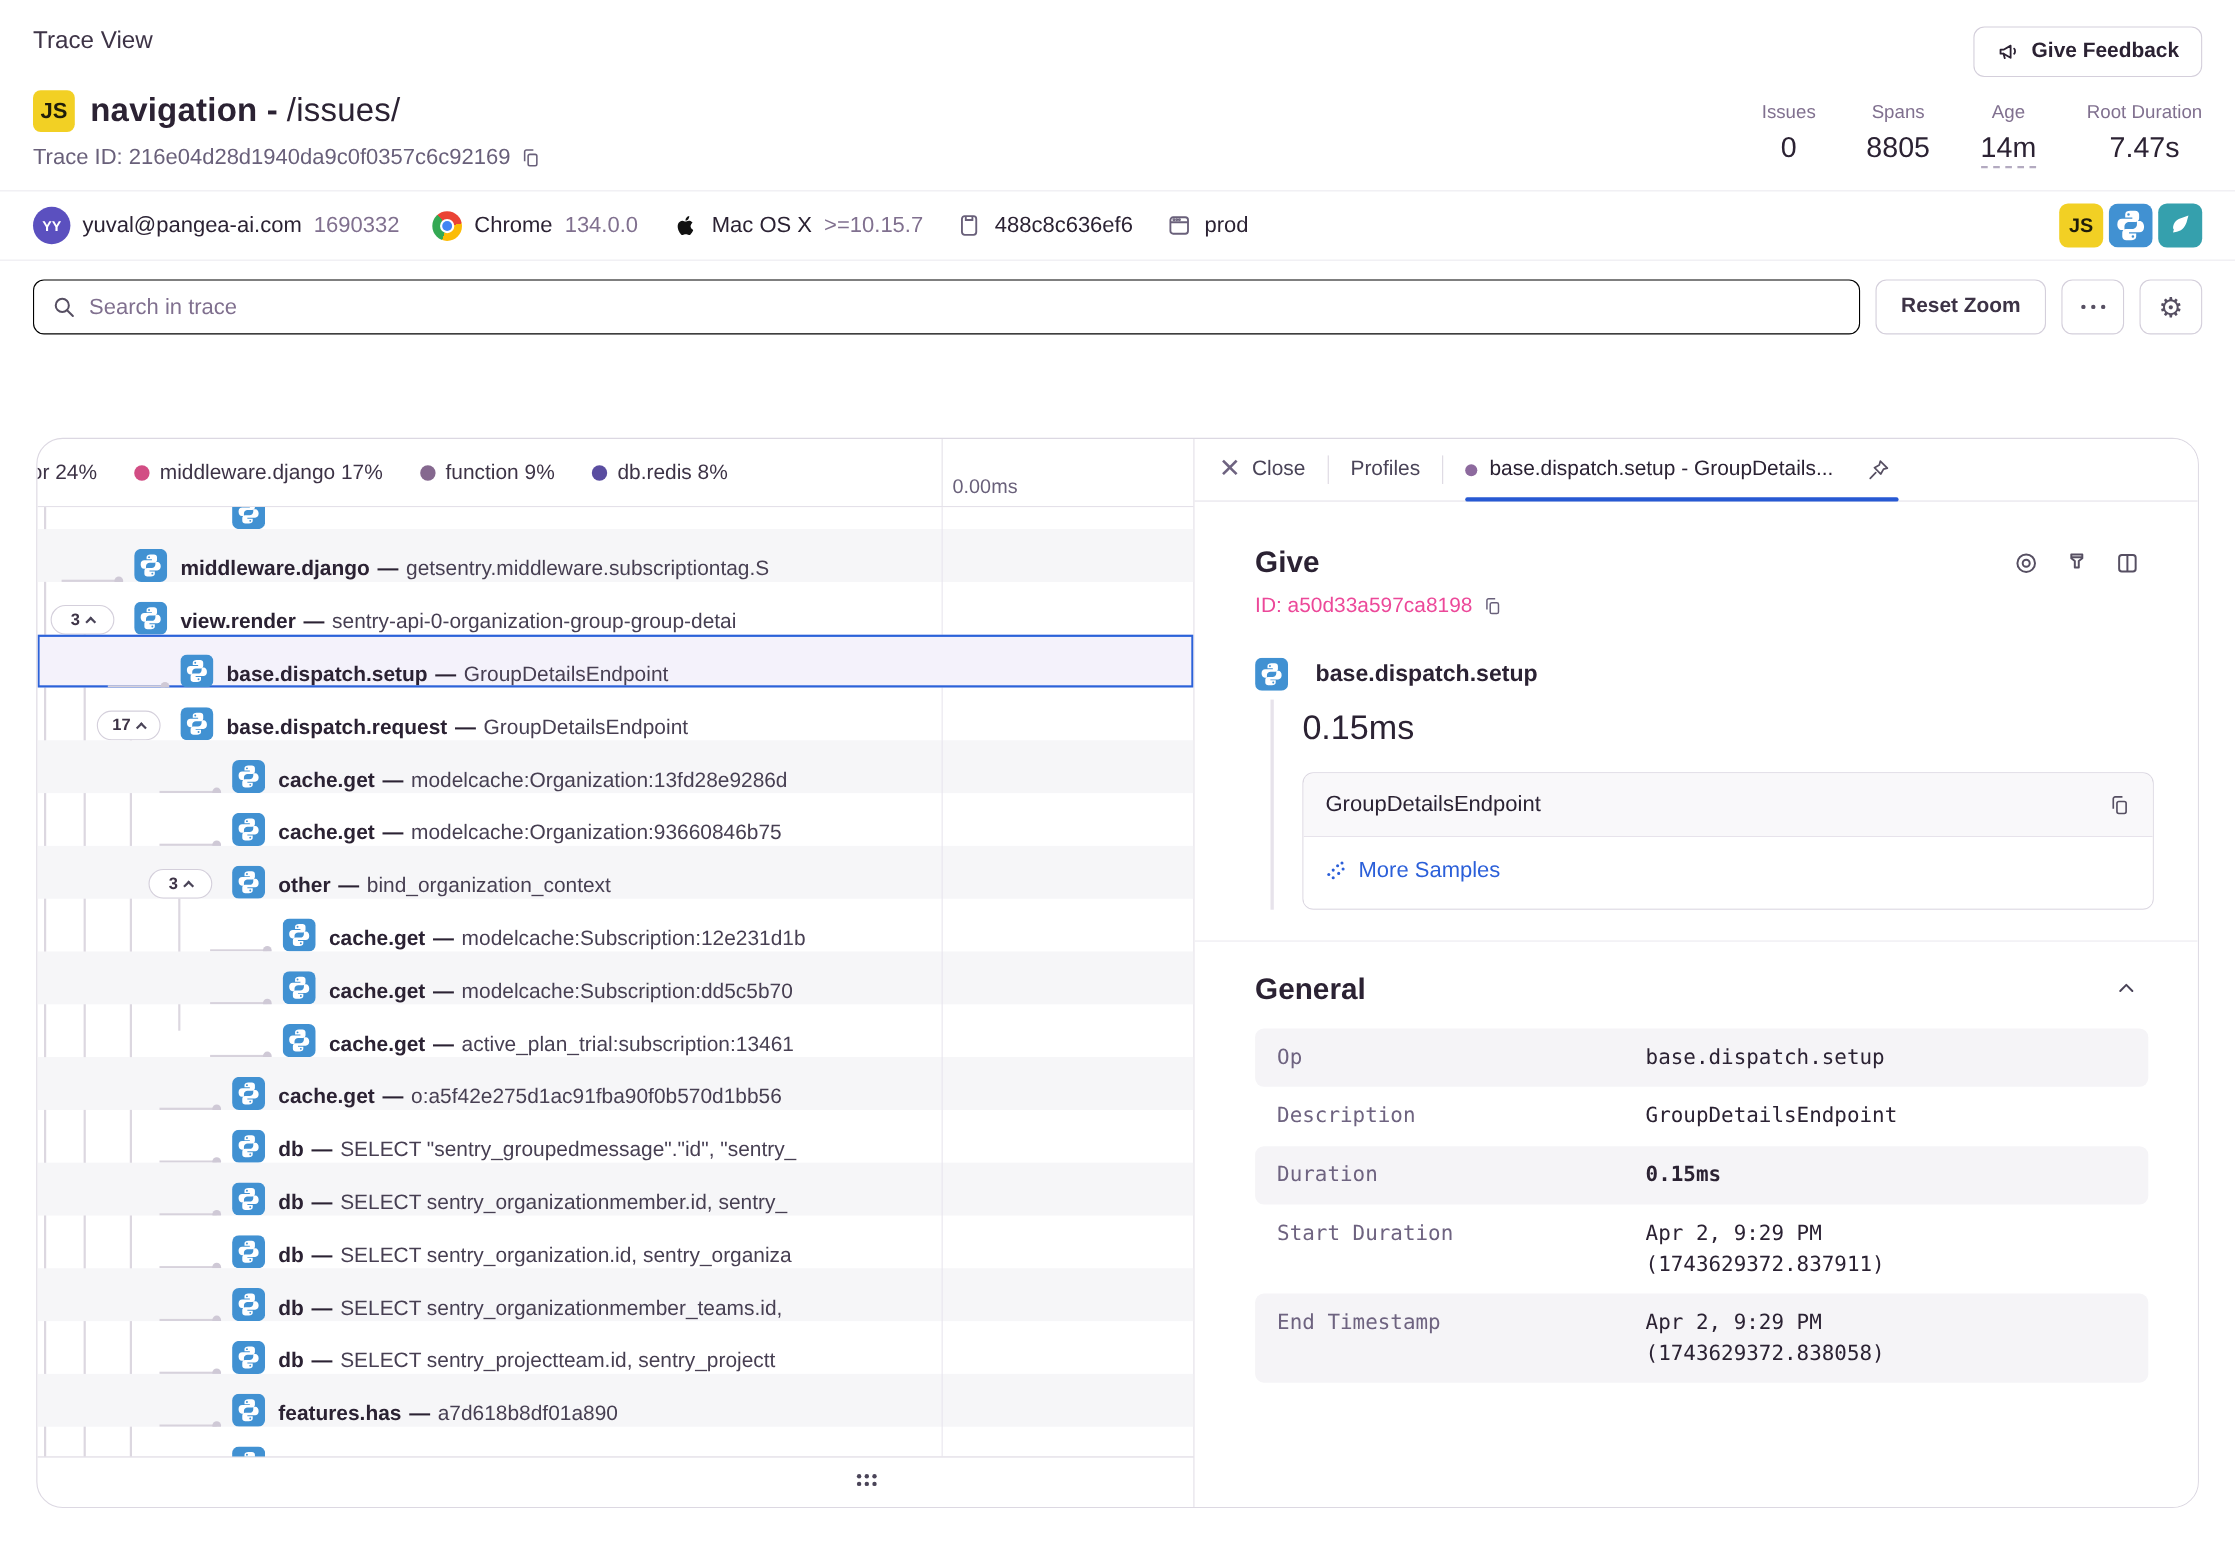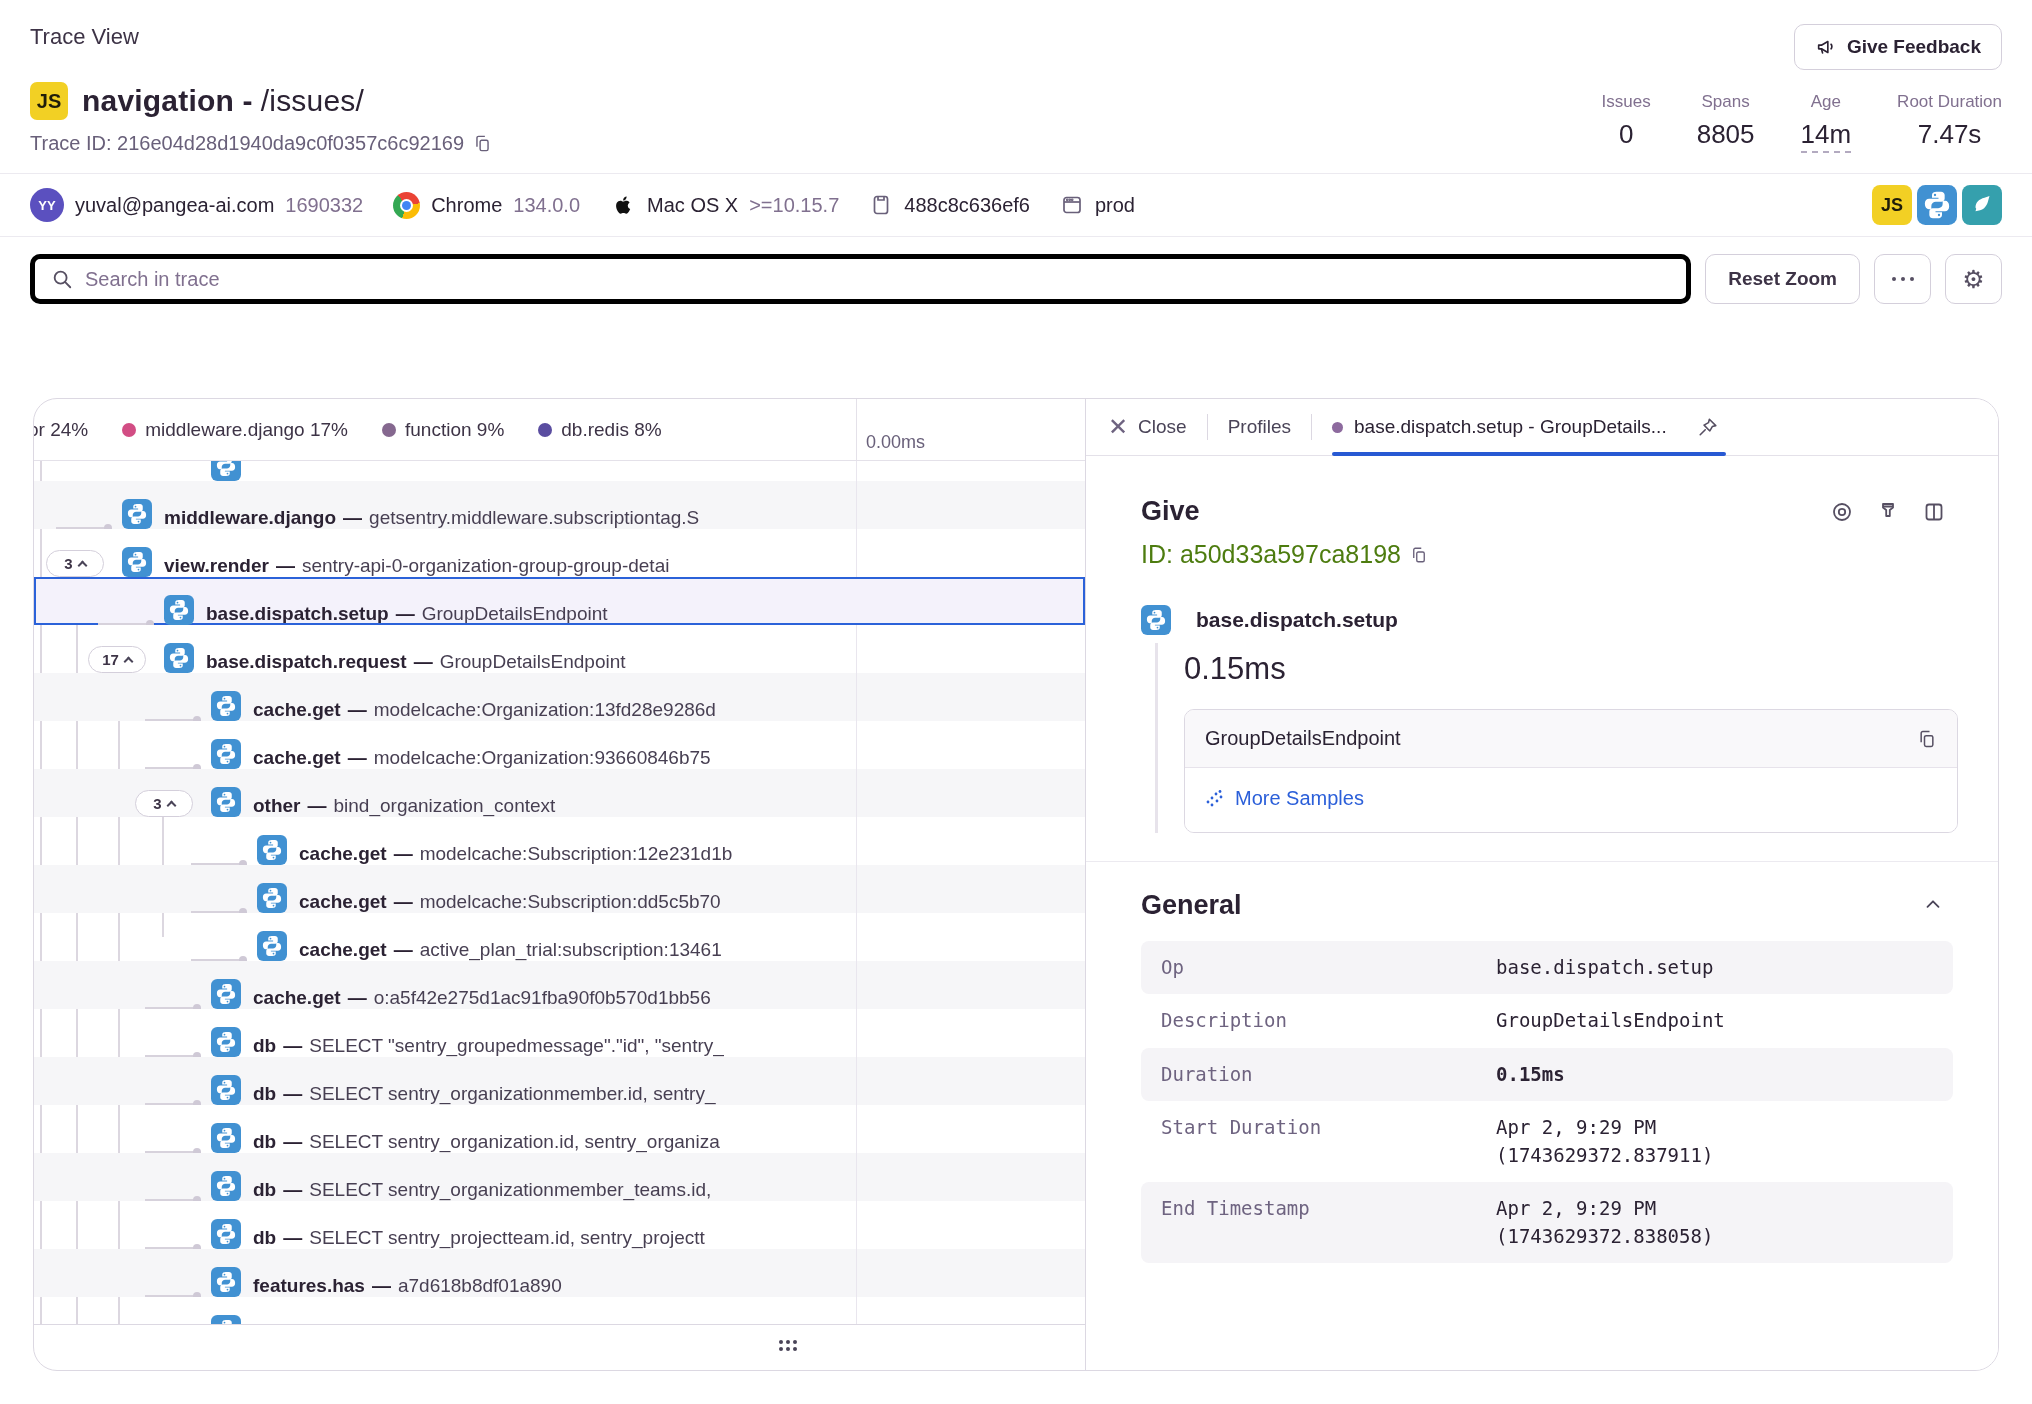--- a/index.html
+++ b/index.html
@@ -35,21 +35,21 @@
   .chrome{position:relative;width:27px;height:27px;border-radius:50%;background:conic-gradient(from -40deg,#ea4335 0 33.3%,#fbbc05 0 66.6%,#34a853 0 100%)}
   .chrome::before{content:"";position:absolute;inset:7px;background:#fff;border-radius:50%}
   .chrome::after{content:"";position:absolute;inset:9px;background:#4285f4;border-radius:50%}
   .platforms{margin-left:auto;display:flex;gap:5px}
   .plat{width:40px;height:40px;border-radius:8px;display:flex;align-items:center;justify-content:center}
   .plat.js{background:#f2d024;color:#1f1d0a;font-weight:800;font-size:18px}
   .plat.flask{background:#35a0ad}
 
   
   .toolbar{margin:17px 30px 0;display:flex;gap:14px;height:50px}
-  .search{flex:1;display:flex;align-items:center;gap:12px;border:5px solid #000000;border-radius:10px;padding:0 16px;background:#fff}
+  .search{flex:1;display:flex;align-items:center;gap:12px;border:1px solid #000000;border-radius:10px;padding:0 16px;background:#fff}
   .search input{flex:1;border:none;outline:none;font-size:20px;color:#2b2233;font-family:inherit;background:transparent}
   .search input::placeholder{color:#80708f}
   .tbtn{display:flex;align-items:center;justify-content:center;gap:6px;border:1px solid #d4cfdb;border-radius:10px;background:#fff;color:#3d3346;font-size:19px;font-weight:700;padding:0 22px;cursor:pointer;font-family:inherit}
   .tbtn.sq{width:57px;padding:0}
   .dotsym{display:flex;gap:5px}
   .dotsym i{width:4px;height:4px;border-radius:50%;background:#564f62}
   .gear{font-size:25px;color:#564f62;font-family:"DejaVu Sans",sans-serif}
 
   
   .panel{position:absolute;left:33px;right:33px;top:398px;bottom:33px;border:1px solid #dcd8e2;border-radius:24px;display:flex;overflow:hidden;background:#fff}
@@ -91,21 +91,21 @@
   .tab-active{display:flex;align-items:center;gap:11px;color:#2b2233;cursor:pointer}
   .tab-dot{width:11px;height:11px;border-radius:50%;background:#8d6a9e;flex:none}
   .pin-btn{margin-left:12px;width:36px;height:36px;border-radius:8px;display:flex;align-items:center;justify-content:center;cursor:pointer}
   .tab-underline{position:absolute;bottom:-1px;height:4px;background:#2759d3;border-radius:2px}
 
   .dcontent{flex:1;padding:40px 40px 0 55px;overflow:hidden;position:relative}
   .span-head{display:flex;align-items:center}
   .span-title{font-size:27px;font-weight:700}
   .span-icons{margin-left:auto;display:flex;gap:22px;color:#564f62;margin-right:12px}
   .span-icons span{cursor:pointer}
-  .span-id{margin-top:13px;font-size:25px;color:#4d7c0f;display:flex;gap:9px;align-items:center}
+  .span-id{margin-top:13px;font-size:19px;color:#ec4899;display:flex;gap:9px;align-items:center}
   .op-row{margin-top:36px;display:flex;align-items:center;gap:13px;font-size:21px;font-weight:700}
   .span-body{margin-left:14px;border-left:3px solid #e7e3eb;padding-left:26px;margin-top:8px}
   .duration{font-size:31px;color:#2b2233;padding-top:8px}
   .sample-card{margin-top:22px;border:1px solid #dcd8e2;border-radius:10px;width:775px;max-width:100%;overflow:hidden}
   .sample-head{display:flex;align-items:center;justify-content:space-between;padding:17px 20px;border-bottom:1px solid #e7e3eb;font-size:20px;background:#f9f8fa}
   .sample-body{padding:19px 20px;background:#fff}
   .more-link{color:#2b5fd9;font-size:20px;display:inline-flex;gap:10px;align-items:center;font-weight:500;cursor:pointer}
   .dhr{height:1px;background:#eceaf0;margin:28px -40px 0 -55px}
   .gen-head{display:flex;align-items:center;margin-top:28px}
   .gen-title{font-size:27px;font-weight:700}

